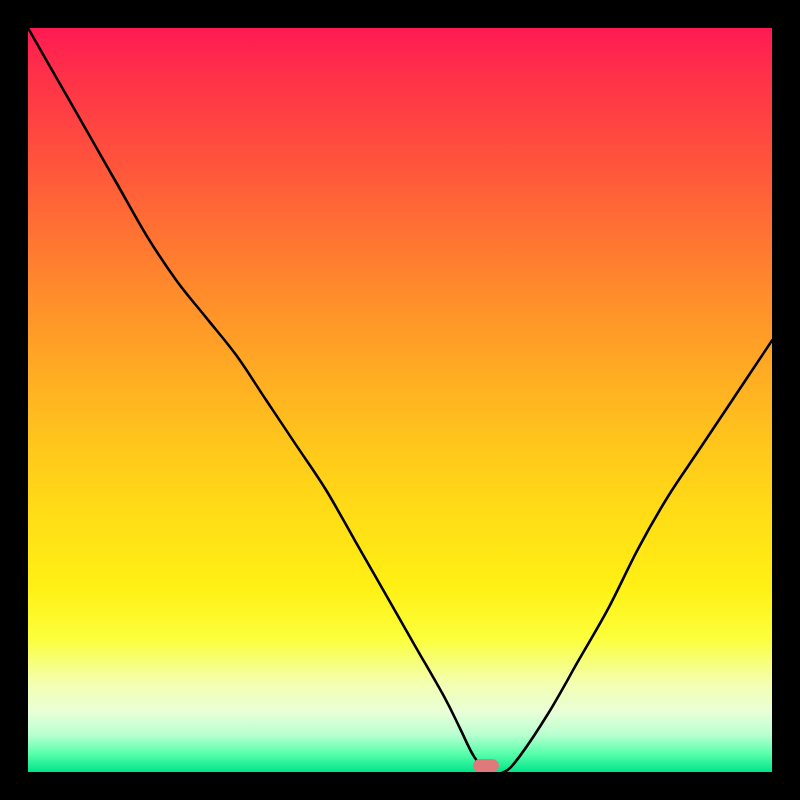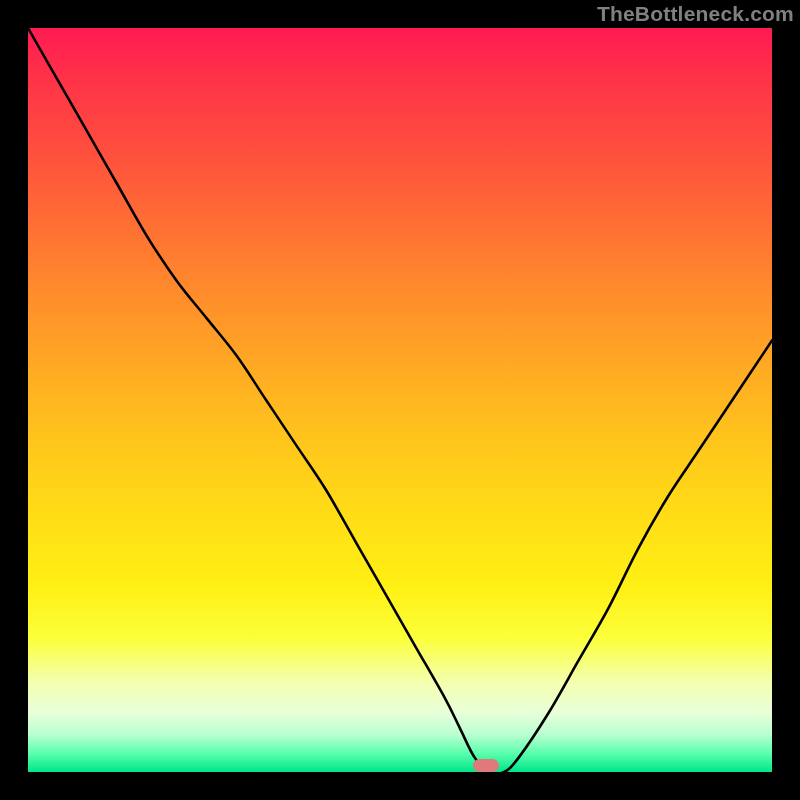--- a/index.html
+++ b/index.html
@@ -63,20 +63,19 @@
     color: #808080;
     font-size: 21px;
     font-weight: 600;
     letter-spacing: 0.2px;
   }
 </style>
 </head>
 <body>
 
 <div class="outer">
-  <div class="watermark">TheBottleneck.com</div>
   <div class="plot">
     <svg class="curve" viewBox="0 0 744 744" preserveAspectRatio="none">
       <path id="curve-path" d="M0.00,0.00 C4.96,8.68 19.84,34.72 29.76,52.08 C39.68,69.44 49.60,86.80 59.52,104.16 C69.44,121.52 79.36,138.88 89.28,156.24 C99.20,173.60 109.12,192.20 119.04,208.32 C128.96,224.44 138.88,239.32 148.80,252.96 C158.72,266.60 168.64,277.76 178.56,290.16 C188.48,302.56 198.40,313.72 208.32,327.36 C218.24,341.00 228.16,357.12 238.08,372.00 C248.00,386.88 257.92,401.76 267.84,416.64 C277.76,431.52 287.68,445.16 297.60,461.28 C307.52,477.40 317.44,496.00 327.36,513.36 C337.28,530.72 347.20,548.08 357.12,565.44 C367.04,582.80 376.96,600.16 386.88,617.52 C396.80,634.88 409.20,655.96 416.64,669.60 C424.08,683.24 426.56,689.44 431.52,699.36 C436.48,709.28 441.44,721.68 446.40,729.12 C451.36,736.56 456.32,741.52 461.28,744.00 C466.24,746.48 471.20,746.48 476.16,744.00 C481.12,741.52 483.60,739.04 491.04,729.12 C498.48,719.20 510.88,700.60 520.80,684.48 C530.72,668.36 540.64,649.76 550.56,632.40 C560.48,615.04 570.40,598.92 580.32,580.32 C590.24,561.72 600.16,539.40 610.08,520.80 C620.00,502.20 629.92,484.84 639.84,468.72 C649.76,452.60 659.68,438.96 669.60,424.08 C679.52,409.20 686.96,398.04 699.36,379.44 C711.76,360.84 736.56,323.64 744.00,312.48" fill="none" stroke="#000" stroke-width="2.6" stroke-linecap="round" stroke-linejoin="round"></path>
     </svg>
     <div class="marker" id="marker" style="left: 444.56px; top: 730.804px;"></div>
   </div>
 </div>
 
 </body></html>

